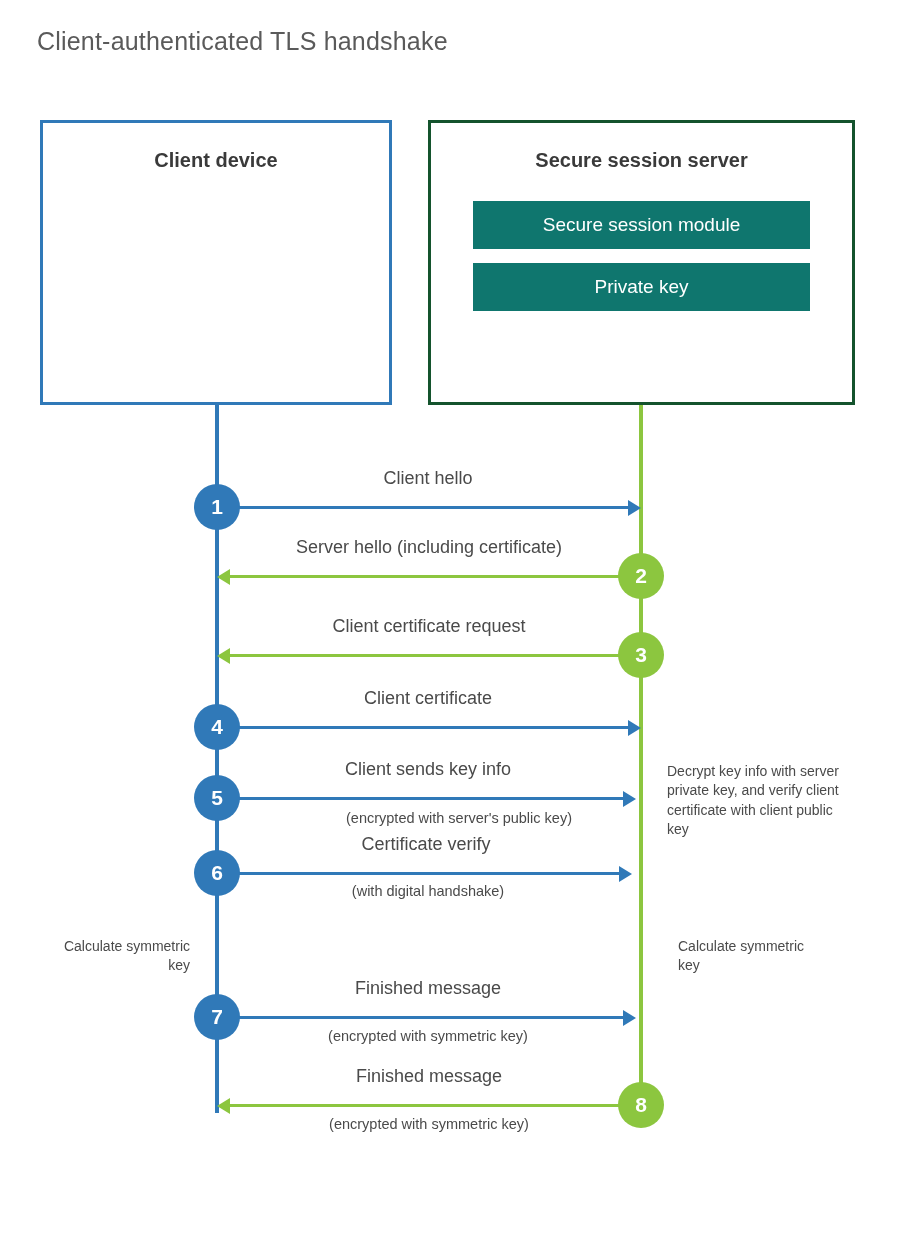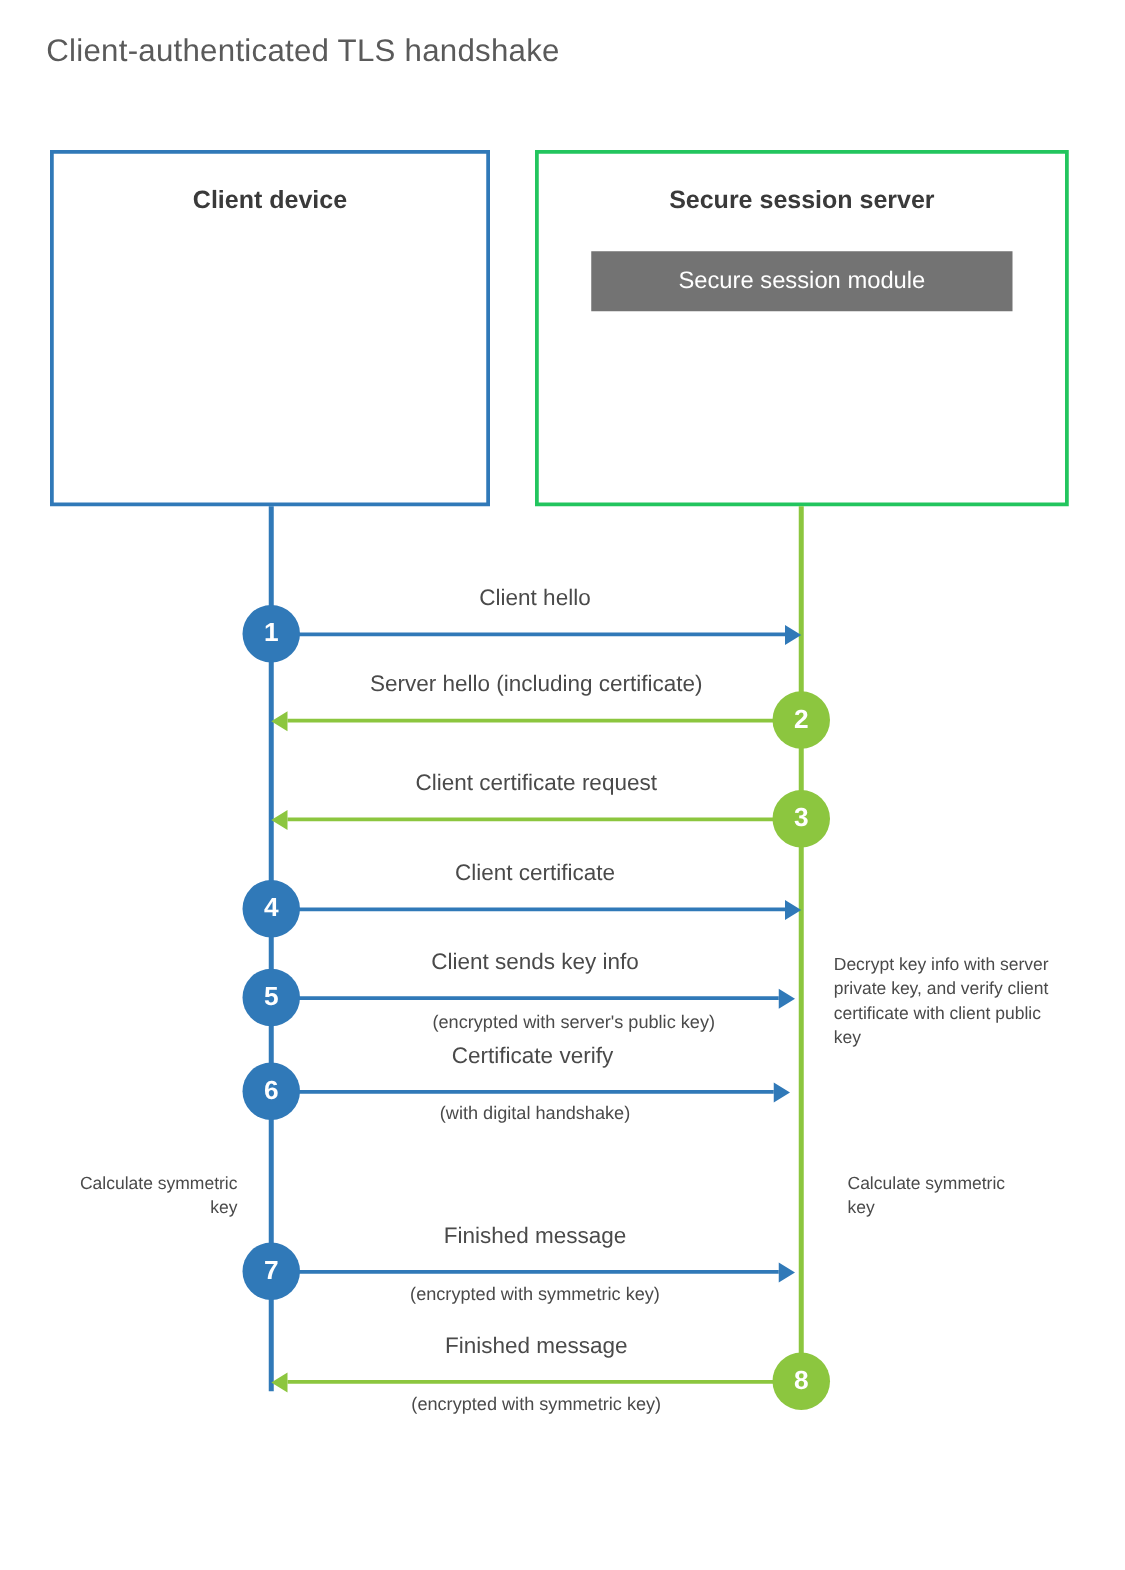--- a/index.html
+++ b/index.html
@@ -39,21 +39,21 @@
     top: 120px;
     width: 352px;
     height: 285px;
     border: 3px solid #3079b8;
   }
   .actor-box.server {
     left: 428px;
     top: 120px;
     width: 427px;
     height: 285px;
-    border: 3px solid #22c55e;
+    border: 3px solid #14532d;
   }
   .actor-title {
     position: absolute;
     left: 0;
     right: 0;
     top: 26px;
     text-align: center;
     font-size: 20px;
     font-weight: bold;
     color: #3a3a3a;
@@ -80,21 +80,21 @@
 
   
   .server-bars {
     position: absolute;
     left: 42px;
     top: 78px;
     width: 337px;
   }
   .server-bar {
     height: 48px;
-    background: #737373;
+    background: #0f766e;
     color: #ffffff;
     font-size: 19px;
     display: flex;
     align-items: center;
     justify-content: center;
     margin-bottom: 14px;
   }
   .server-bar:last-child { margin-bottom: 0; }
 
   
@@ -192,20 +192,21 @@
 <div class="page-title">Client-authenticated TLS handshake</div>
 
 <div class="actor-box client">
   <div class="actor-title">Client device</div>
 </div>
 
 <div class="actor-box server">
   <div class="actor-title">Secure session server</div>
   <div class="server-bars">
     <div class="server-bar">Secure session module</div>
+    <div class="server-bar">Private key</div>
   </div>
 </div>
 
 <div class="lifeline client-line"></div>
 <div class="lifeline server-line"></div>
 
 <div class="msg" style="left:217px; top:507px;">
   <div class="shaft blue" style="left:0px; width:411px;"></div>
   <div class="head right blue" style="left:411px;"></div>
   <div class="step-circle blue">1</div>

